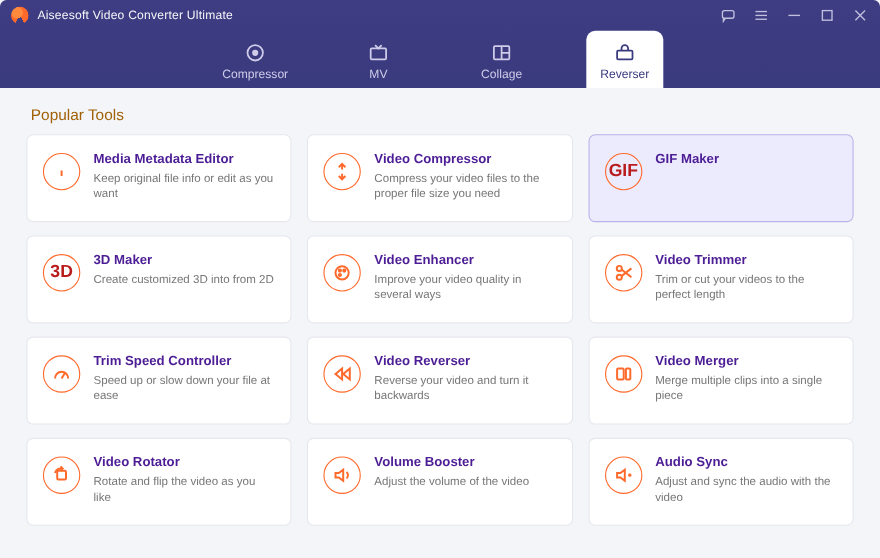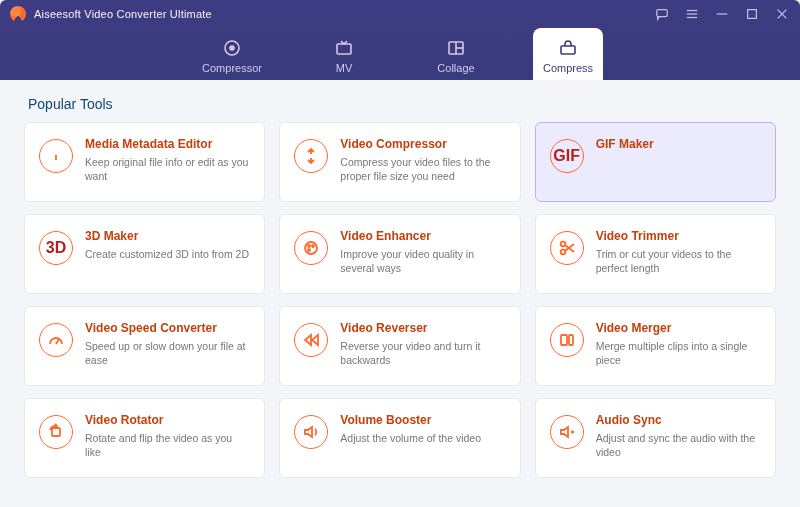--- a/index.html
+++ b/index.html
@@ -52,21 +52,21 @@
   .navtab.active {
     background: #fff; color: #3a3a7e;
   }
   .navtab.active svg { stroke: #3a3a7e; }
   
   .body {
     padding: 14px 24px 18px;
     height: calc(507px - 80px);
   }
   .section-title {
-    font-size: 14px; color: #0c4a6e; margin: 2px 0 10px 4px;
+    font-size: 14px; color: #a16207; margin: 2px 0 10px 4px;
   }
   .grid {
     display: grid;
     grid-template-columns: repeat(3, 1fr);
     gap: 12px 14px;
   }
   .card {
     display: flex; align-items: flex-start;
     gap: 12px;
     padding: 14px 14px 12px;
@@ -82,21 +82,21 @@
   }
   .card-icon {
     flex: 0 0 34px; width: 34px; height: 34px; margin-top: 2px;
     border-radius: 50%;
     border: 1.6px solid #ff6a2c;
     display: flex; align-items: center; justify-content: center;
   }
   .card-icon svg { width: 18px; height: 18px; stroke: #ff6a2c; fill: none; stroke-width: 1.8; }
   .card-icon .glyph { color:#b91c1c; font-weight:700; font-size:16px; font-family: Arial, sans-serif; }
   .card-text { flex: 1; min-width: 0; }
-  .card-title { font-size: 12px; font-weight: 700; color: #c2410c; margin-bottom: 4px; }
+  .card-title { font-size: 12px; font-weight: 700; color: #4c1d95; margin-bottom: 4px; }
   .card-desc  { font-size: 10.5px; line-height: 1.35; color: #777; }
 </style>
 </head>
 <body>
 
 <svg width="0" height="0" style="position:absolute">
   <defs>
     <g id="ic-info">
         <circle cx="9" cy="9" r="0"></circle>
         <line x1="9" y1="5" x2="9" y2="5.1"></line>
@@ -227,21 +227,21 @@
       <div class="navtab">
         <svg viewBox="0 0 20 20">
           <use href="#ic-collage"></use>
         </svg>
                  <span>Collage</span>
       </div>
       <div class="navtab active">
         <svg viewBox="0 0 20 20">
           <use href="#ic-toolbox"></use>
         </svg>
-                 <span>Compress</span>
+                 <span>Reverser</span>
       </div>
     </div>
 </div>
 
 <div class="body">
   <div class="section-title">Popular Tools</div>
   <div class="grid" id="tool-grid">
       <div class="card">
     <div class="card-icon">
           <svg viewBox="0 0 18 18">
@@ -303,21 +303,21 @@
       <div class="card-desc">Trim or cut your videos to the perfect length</div>
     </div>
       </div>
       <div class="card">
     <div class="card-icon">
           <svg viewBox="0 0 18 18">
             <use href="#ic-gauge"></use>
           </svg>
         </div>
     <div class="card-text">
-      <div class="card-title">Video Speed Converter</div>
+      <div class="card-title">Trim Speed Controller</div>
       <div class="card-desc">Speed up or slow down your file at ease</div>
     </div>
       </div>
       <div class="card">
     <div class="card-icon">
           <svg viewBox="0 0 18 18">
             <use href="#ic-rewind"></use>
           </svg>
         </div>
     <div class="card-text">

